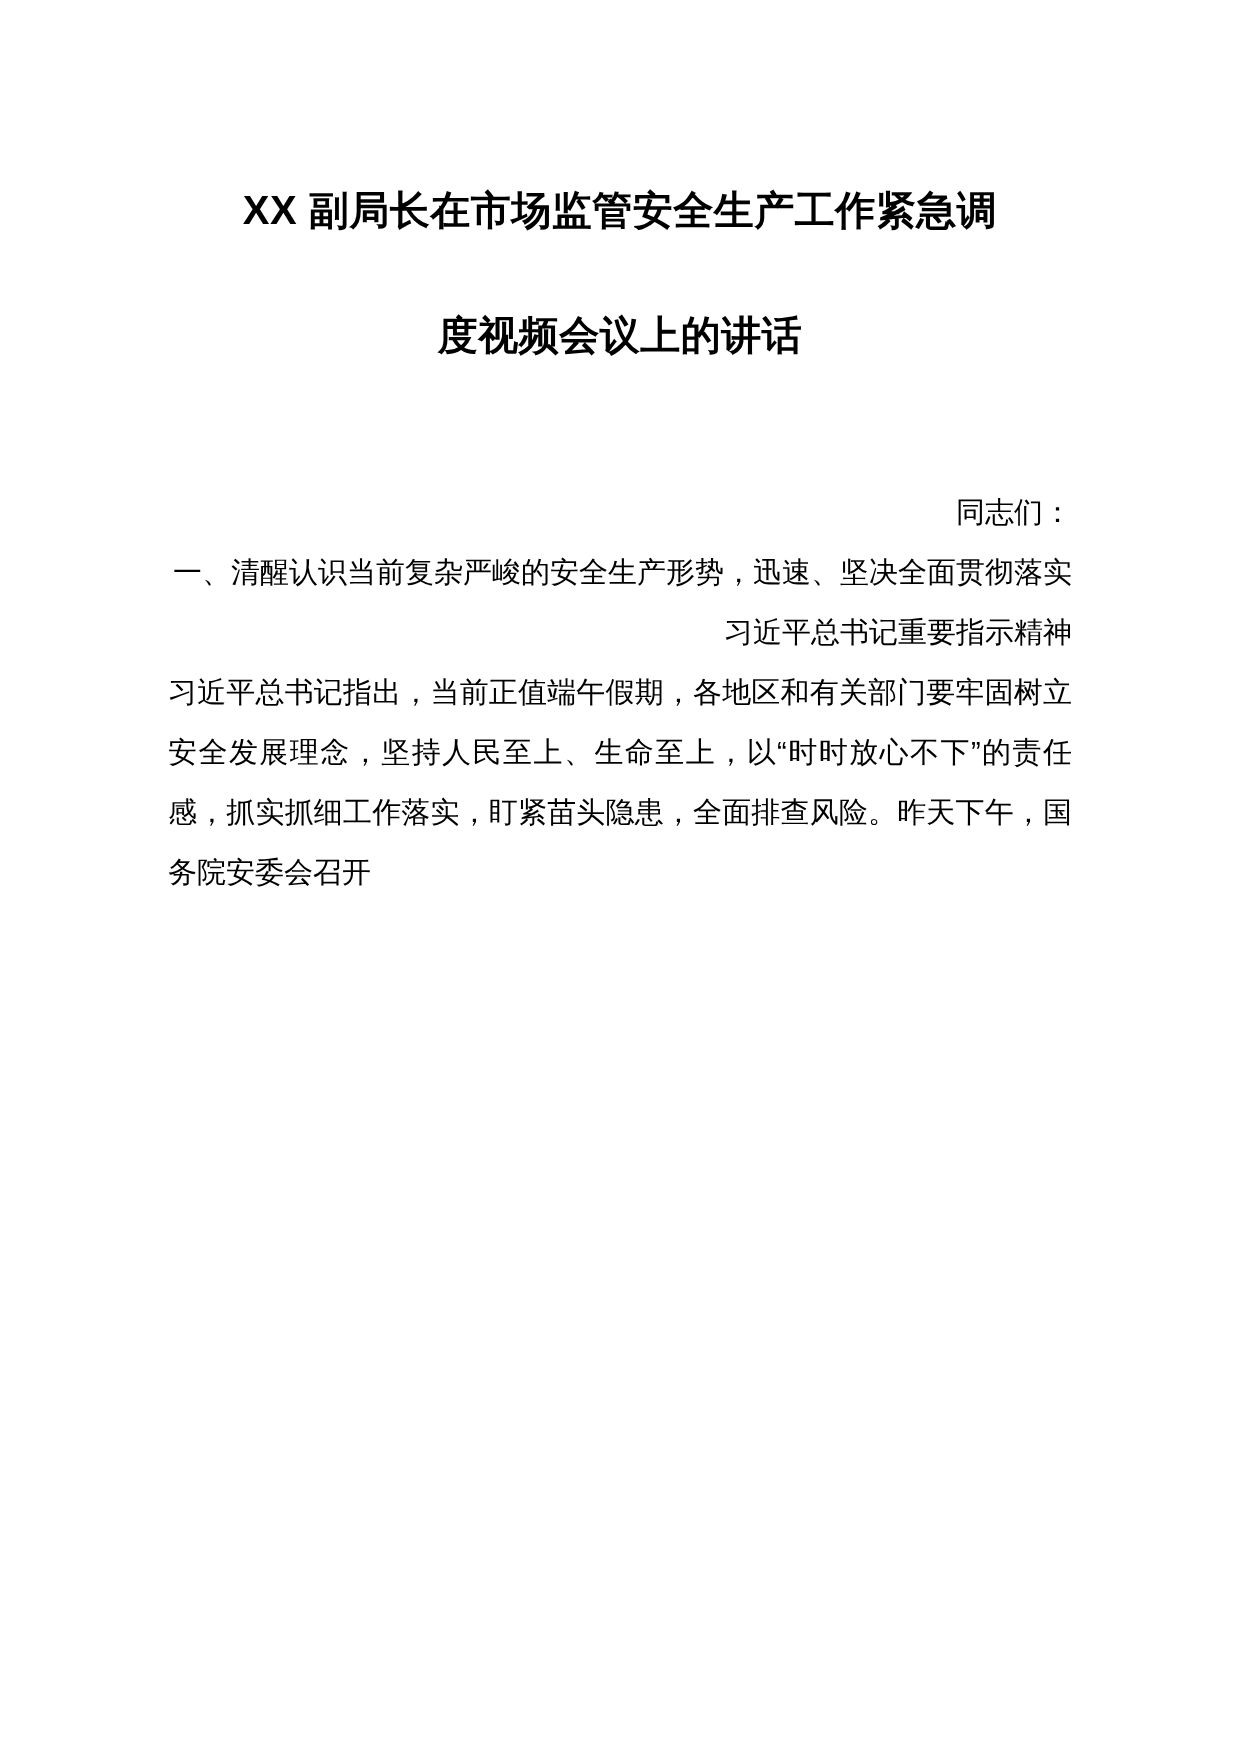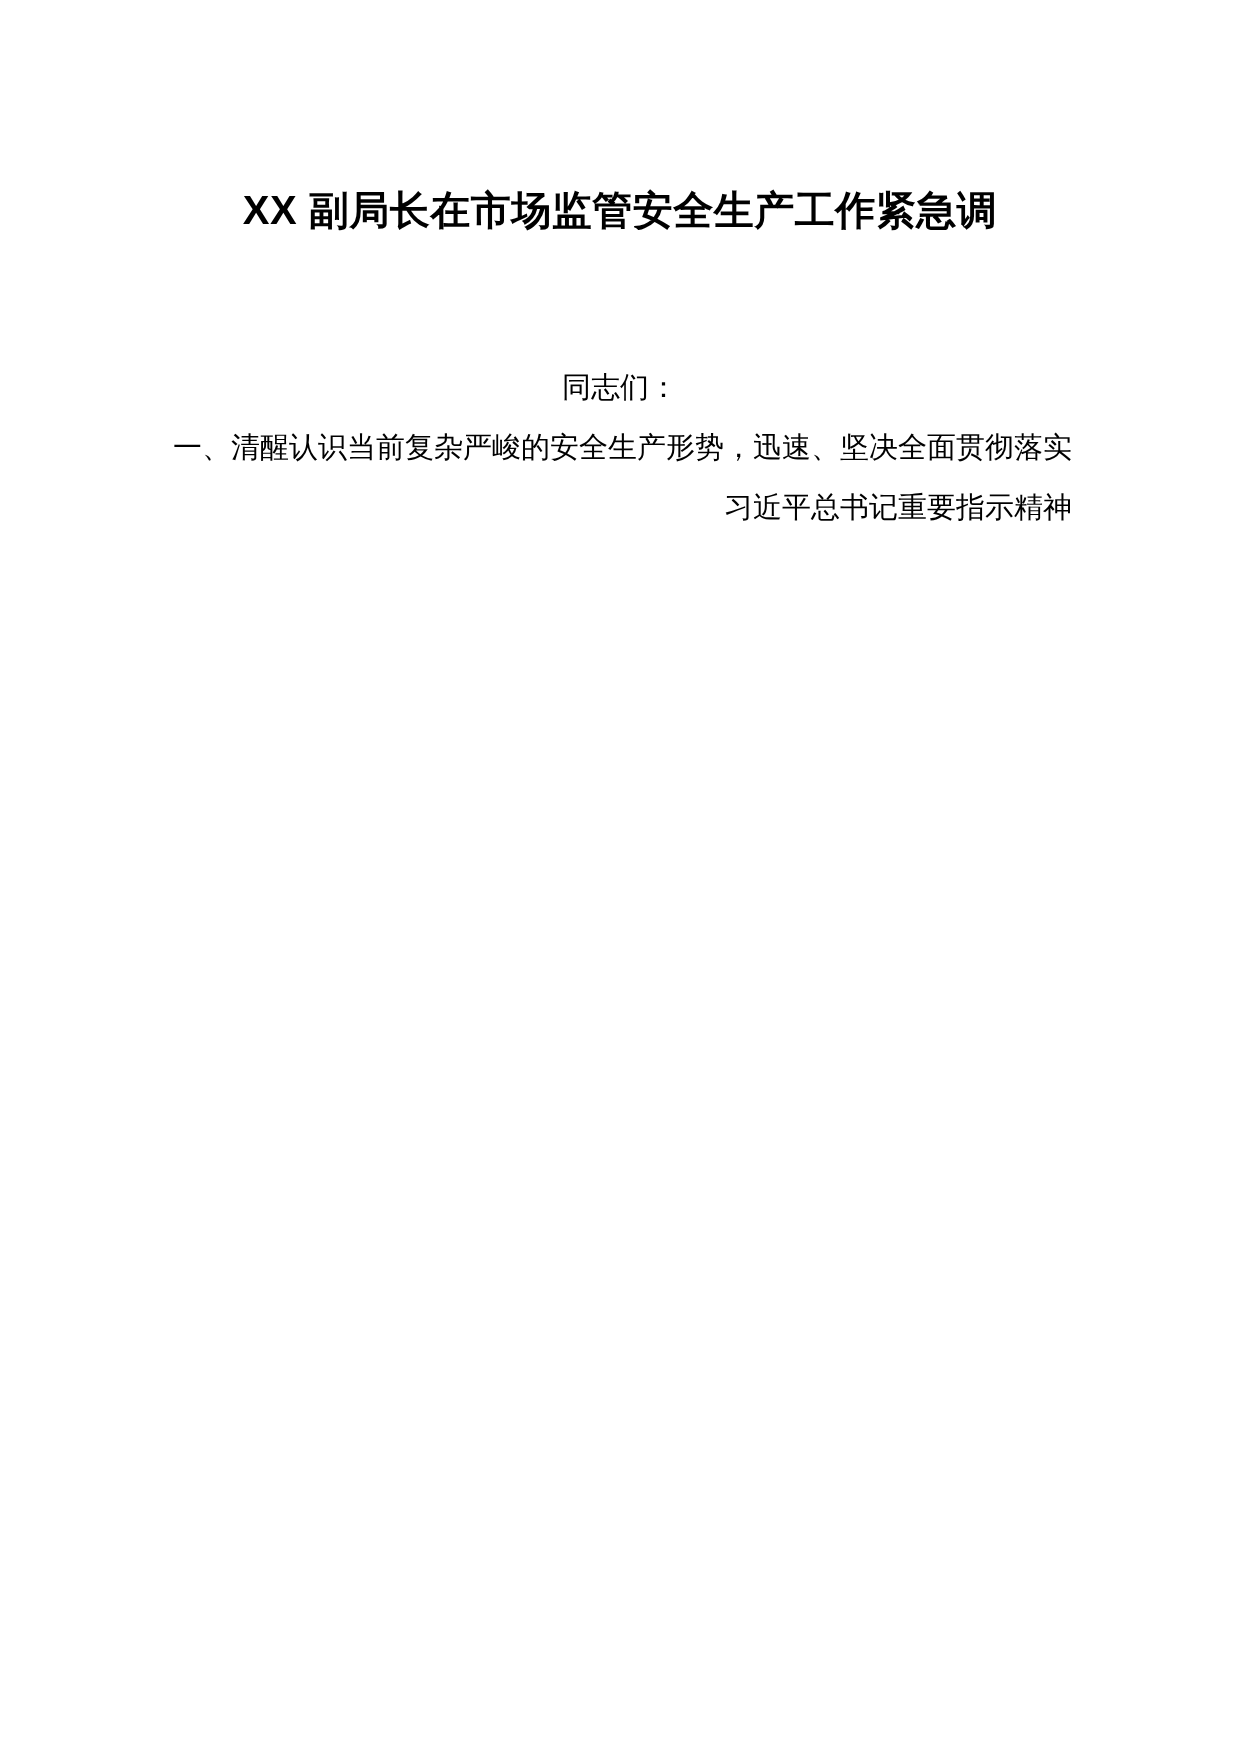--- a/index.html
+++ b/index.html
@@ -46,41 +46,43 @@
   p.para {
     margin: 0;
     font-size: 29px;
     line-height: 60px;
     text-align: justify;
     text-justify: inter-ideograph;
     letter-spacing: 0px;
     word-break: break-all;
   }
   p.para.salutation {
-    text-align: center;
+    text-align: right;
   }
   p.para.heading-para {
     text-align: right;
   }
   p.para + p.para {
     margin-top: 0;
   }
   .lastline-clip {
     overflow: hidden;
   }
 </style>
 </head>
 <body>
 
 <div class="page">
   <div class="content">
 
     <h1 class="doc-title">
       <span class="tline">XX 副局长在市场监管安全生产工作紧急调</span>
+      <span class="tline">度视频会议上的讲话</span>
     </h1>
 
     <div class="body-block">
       <p class="para salutation">同志们：</p>
       <p class="para heading-para">一、清醒认识当前复杂严峻的安全生产形势，迅速、坚决全面贯彻落实习近平总书记重要指示精神</p>
+      <p class="para lastline-clip">习近平总书记指出，当前正值端午假期，各地区和有关部门要牢固树立安全发展理念，坚持人民至上、生命至上，以“时时放心不下”的责任感，抓实抓细工作落实，盯紧苗头隐患，全面排查风险。昨天下午，国务院安委会召开</p>
     </div>
 
   </div>
 </div>
 
 </body></html>

